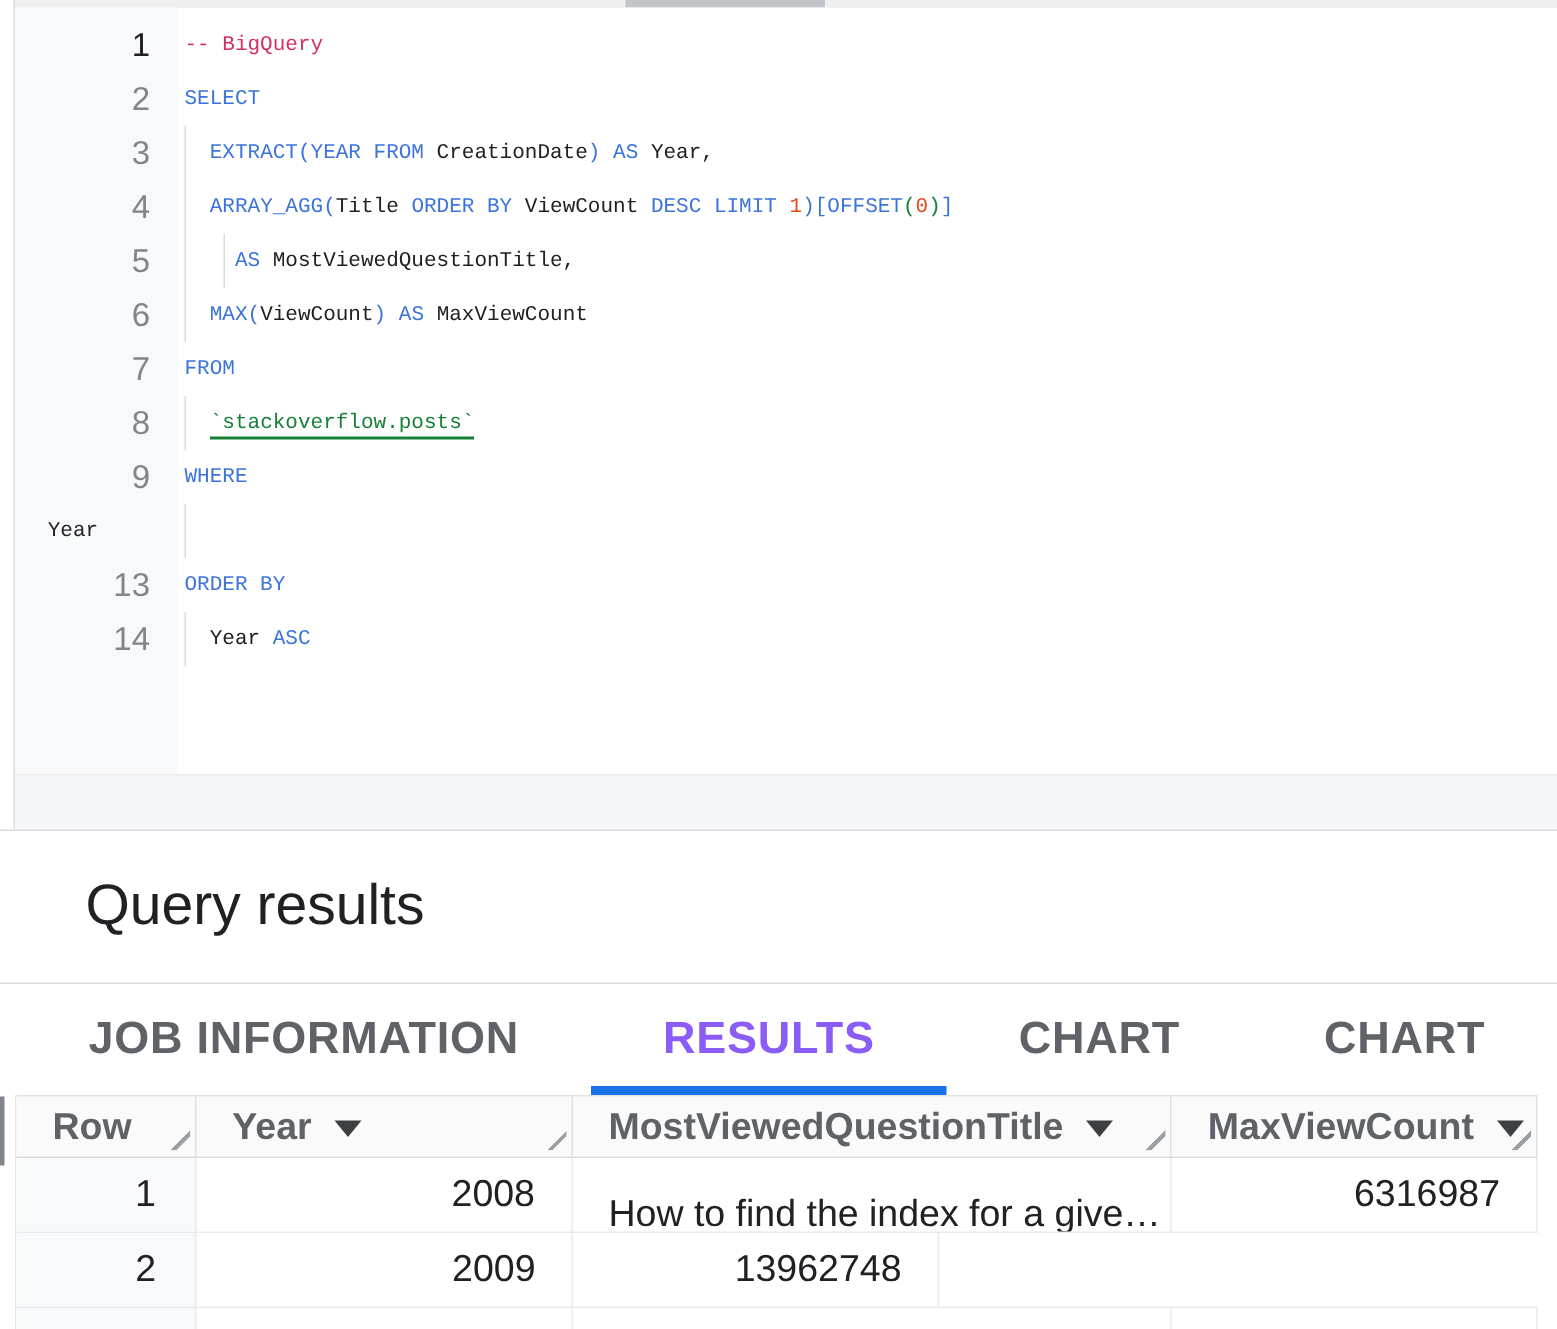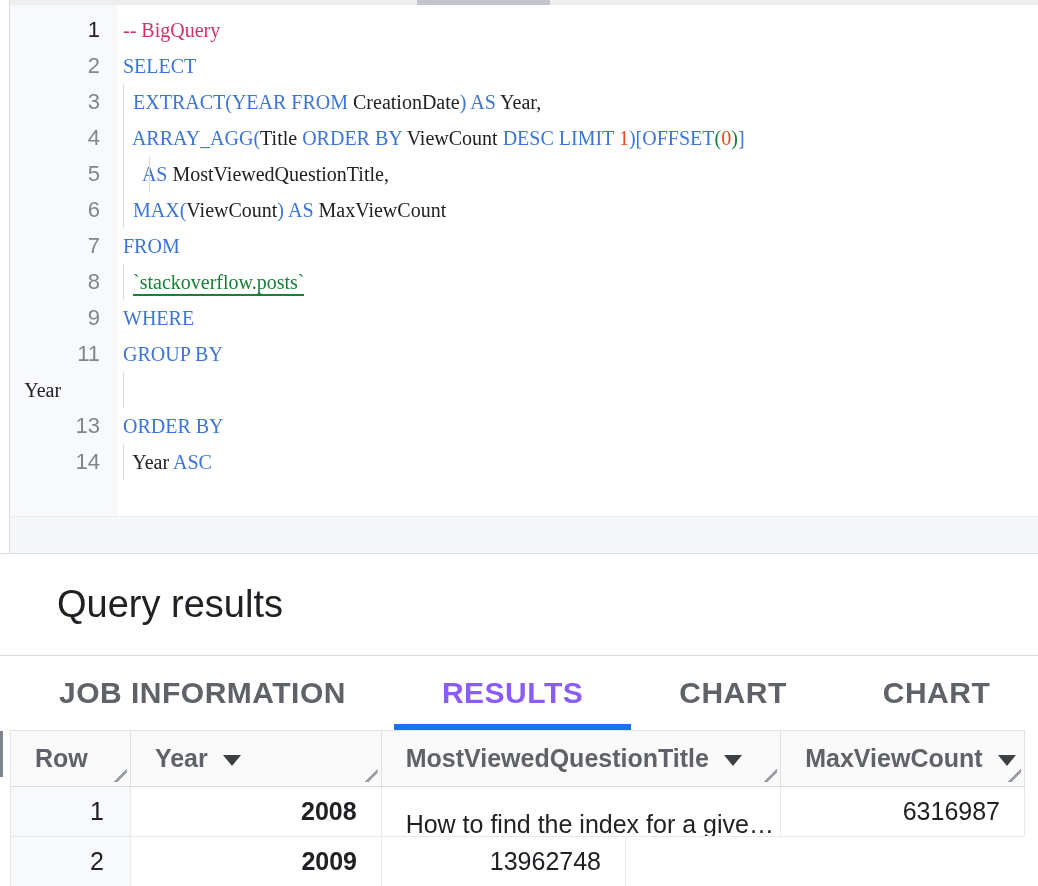--- a/index.html
+++ b/index.html
@@ -13,21 +13,21 @@
   
   .editor{position:absolute;left:0;top:5px;width:1038px;height:548px;background:#fff;}
   .gutter-bg{position:absolute;left:10px;top:0;width:108px;height:548px;background:#f8f9fa;}
   .left-margin-border{position:absolute;left:9px;top:-5px;width:1px;height:553px;background:#dadce0;}
   .editor-endband{position:absolute;left:10px;top:511px;right:0;height:37px;background:#f6f7f8;border-top:1px solid #ececec;}
   #code-lines{position:absolute;left:10px;top:7px;right:0;}
   .code-line{position:relative;display:flex;height:36px;line-height:36px;white-space:pre;}
   .ln{width:108px;box-sizing:border-box;padding-right:18px;text-align:right;
       font-family:"Liberation Sans",sans-serif;font-size:22px;color:#80868b;flex:0 0 auto;}
   .ln.current{color:#202124;}
-  .code{flex:1;padding-left:5px;font-family:Liberation Serif, serif;font-size:20px;}
+  .code{flex:1;padding-left:5px;font-family:Liberation Mono, monospace;font-size:14px;}
   .guide{position:absolute;top:0;bottom:0;width:1px;background:#d8dbdf;}
   .tok-com{color:#d23069;}
   .tok-kw{color:#3c74d9;}
   .tok-id{color:#202124;}
   .tok-pl{color:#202124;}
   .tok-num{color:#e64a19;}
   .tok-br1{color:#3c74d9;}
   .tok-br2{color:#188038;}
   .tok-link{color:#188038;border-bottom:2px solid #188038;padding-bottom:1px;cursor:pointer;}
 
@@ -41,34 +41,34 @@
   
   .tabbar{position:absolute;left:0;top:656px;width:1038px;height:74px;display:flex;align-items:stretch;
           padding-left:11px;box-sizing:border-box;background:#fff;}
   .tab{display:flex;align-items:center;padding:0 48px;border:none;background:none;cursor:pointer;
        font-family:"Liberation Sans",sans-serif;font-size:30px;font-weight:700;letter-spacing:.5px;color:#5f6368;
        border-top:6px solid transparent;border-bottom:6px solid transparent;white-space:nowrap;}
   .tab.active{color:#8b5cf6;border-bottom-color:#1a73e8;}
 
   
   .table{position:absolute;left:10px;top:730px;width:1015px;border-left:1px solid #e4e6e8;box-sizing:border-box;}
-  .thead{display:flex;height:57px;box-sizing:border-box;border-top:1px solid #e3e3e3;border-bottom:1px solid #dadce0;background:#fafafa;}
+  .thead{display:flex;height:42px;box-sizing:border-box;border-top:1px solid #e3e3e3;border-bottom:1px solid #dadce0;background:#fafafa;}
   .th{position:relative;display:flex;align-items:center;box-sizing:border-box;padding-left:24px;
       border-right:1px solid #e0e0e0;color:#5f6368;font-size:25px;font-weight:700;cursor:pointer;}
   .sort-arrow{width:0;height:0;border-left:9px solid transparent;border-right:9px solid transparent;
               border-top:11px solid #3c4043;margin-left:15px;margin-top:3px;}
   .rz{position:absolute;right:3px;bottom:4px;width:21px;height:15px;cursor:col-resize;
       background:repeating-linear-gradient(135deg,transparent 0 5px,#9aa0a6 5px 7.5px,transparent 7.5px 11px);
       clip-path:polygon(100% 0,100% 100%,0 100%);}
   .tr{display:flex;height:50px;box-sizing:border-box;border-bottom:1px solid #e8eaed;background:#fff;}
   .td{display:flex;align-items:center;box-sizing:border-box;border-right:1px solid #e8eaed;
       font-size:25px;color:#202124;overflow:hidden;}
   .c0{width:120px;}.c1{width:251px;}.c2{width:400px;}.c3{width:244px;}
   .td.c0{background:#f8f9fa;justify-content:flex-end;padding-right:26px;}
-  .td.c1{justify-content:flex-end;padding-right:24px;font-weight:bold;}
+  .td.c1{justify-content:flex-end;padding-right:24px;}
   .td.c2{padding-left:24px;}
   .td.c2 span{display:block;white-space:nowrap;overflow:hidden;text-overflow:ellipsis;margin-top:25px;}
   .td.c3{justify-content:flex-end;padding-right:24px;}
   .edge-strip{position:absolute;left:0;top:731px;width:3px;height:46px;background:#80868b;}
 </style>
 </head>
 <body>
 
 <div class="screen">
 
@@ -83,21 +83,20 @@
     <div id="code-lines">
         <div class="code-line"><span class="ln current">1</span><span class="code"><span class="tok-com">-- BigQuery</span></span></div>
         <div class="code-line"><span class="ln">2</span><span class="code"><span class="tok-kw">SELECT</span></span></div>
         <div class="code-line"><span class="guide" style="left: 113px;"></span><span class="ln">3</span><span class="code"><span class="tok-pl">  </span><span class="tok-kw">EXTRACT</span><span class="tok-br1">(</span><span class="tok-kw">YEAR FROM</span><span class="tok-pl"> </span><span class="tok-id">CreationDate</span><span class="tok-br1">)</span><span class="tok-pl"> </span><span class="tok-kw">AS</span><span class="tok-pl"> </span><span class="tok-id">Year</span><span class="tok-pl">,</span></span></div>
         <div class="code-line"><span class="guide" style="left: 113px;"></span><span class="ln">4</span><span class="code"><span class="tok-pl">  </span><span class="tok-kw">ARRAY_AGG</span><span class="tok-br1">(</span><span class="tok-id">Title</span><span class="tok-pl"> </span><span class="tok-kw">ORDER BY</span><span class="tok-pl"> </span><span class="tok-id">ViewCount</span><span class="tok-pl"> </span><span class="tok-kw">DESC LIMIT</span><span class="tok-pl"> </span><span class="tok-num">1</span><span class="tok-br1">)[</span><span class="tok-kw">OFFSET</span><span class="tok-br2">(</span><span class="tok-num">0</span><span class="tok-br2">)</span><span class="tok-br1">]</span></span></div>
         <div class="code-line"><span class="guide" style="left: 113px;"></span><span class="guide" style="left: 139.48px;"></span><span class="ln">5</span><span class="code"><span class="tok-pl">    </span><span class="tok-kw">AS</span><span class="tok-pl"> </span><span class="tok-id">MostViewedQuestionTitle</span><span class="tok-pl">,</span></span></div>
         <div class="code-line"><span class="guide" style="left: 113px;"></span><span class="ln">6</span><span class="code"><span class="tok-pl">  </span><span class="tok-kw">MAX</span><span class="tok-br1">(</span><span class="tok-id">ViewCount</span><span class="tok-br1">)</span><span class="tok-pl"> </span><span class="tok-kw">AS</span><span class="tok-pl"> </span><span class="tok-id">MaxViewCount</span></span></div>
         <div class="code-line"><span class="ln">7</span><span class="code"><span class="tok-kw">FROM</span></span></div>
         <div class="code-line"><span class="guide" style="left: 113px;"></span><span class="ln">8</span><span class="code"><span class="tok-pl">  </span><span class="tok-link">`stackoverflow.posts`</span></span></div>
         <div class="code-line"><span class="ln">9</span><span class="code"><span class="tok-kw">WHERE</span></span></div>
-        <div class="code-line"><span class="ln">11</span><span class="code"><span class="tok-kw">GROUP BY</span></span></div>
         <div class="code-line"><span class="guide" style="left: 113px;"></span><span class="code"><span class="tok-pl">  </span><span class="tok-id">Year</span></span></div>
         <div class="code-line"><span class="ln">13</span><span class="code"><span class="tok-kw">ORDER BY</span></span></div>
         <div class="code-line"><span class="guide" style="left: 113px;"></span><span class="ln">14</span><span class="code"><span class="tok-pl">  </span><span class="tok-id">Year</span><span class="tok-pl"> </span><span class="tok-kw">ASC</span></span></div>
       </div>
   </div>
 
   <div class="divider" style="top:553px"></div>
 
   <div class="results-head">
     <h1 class="results-title">Query results</h1>

